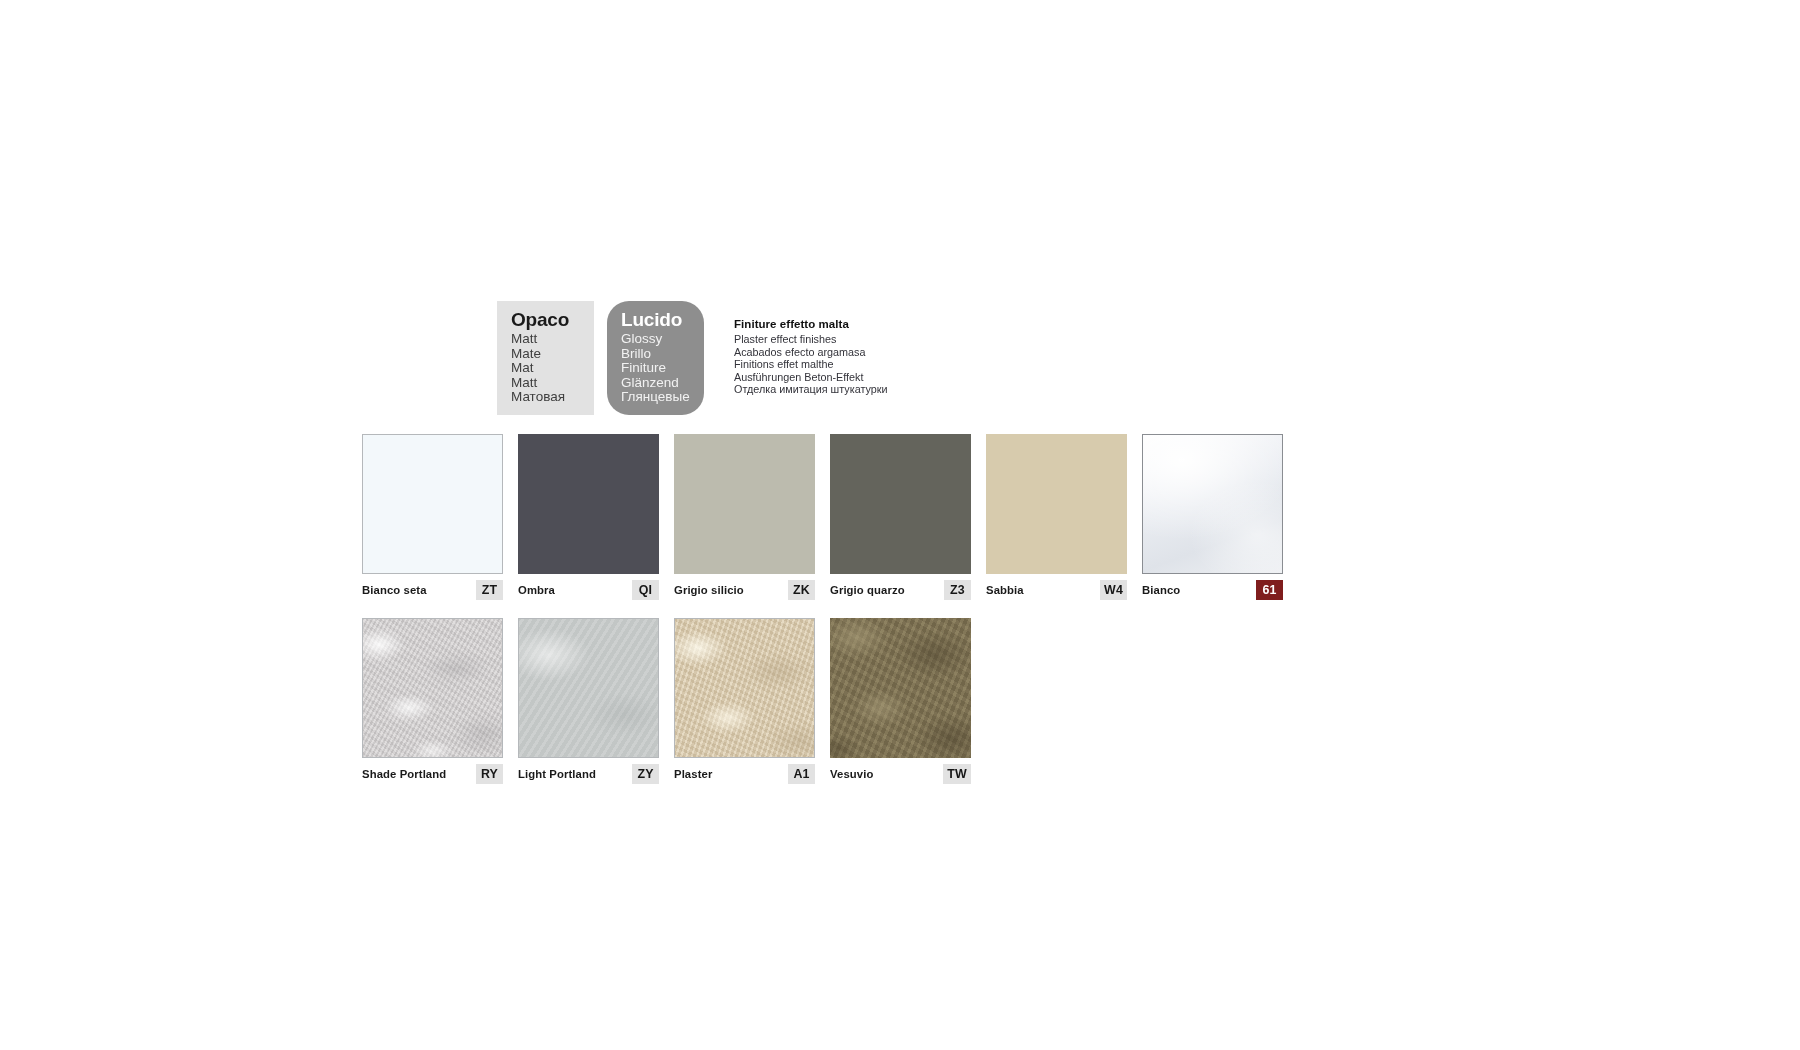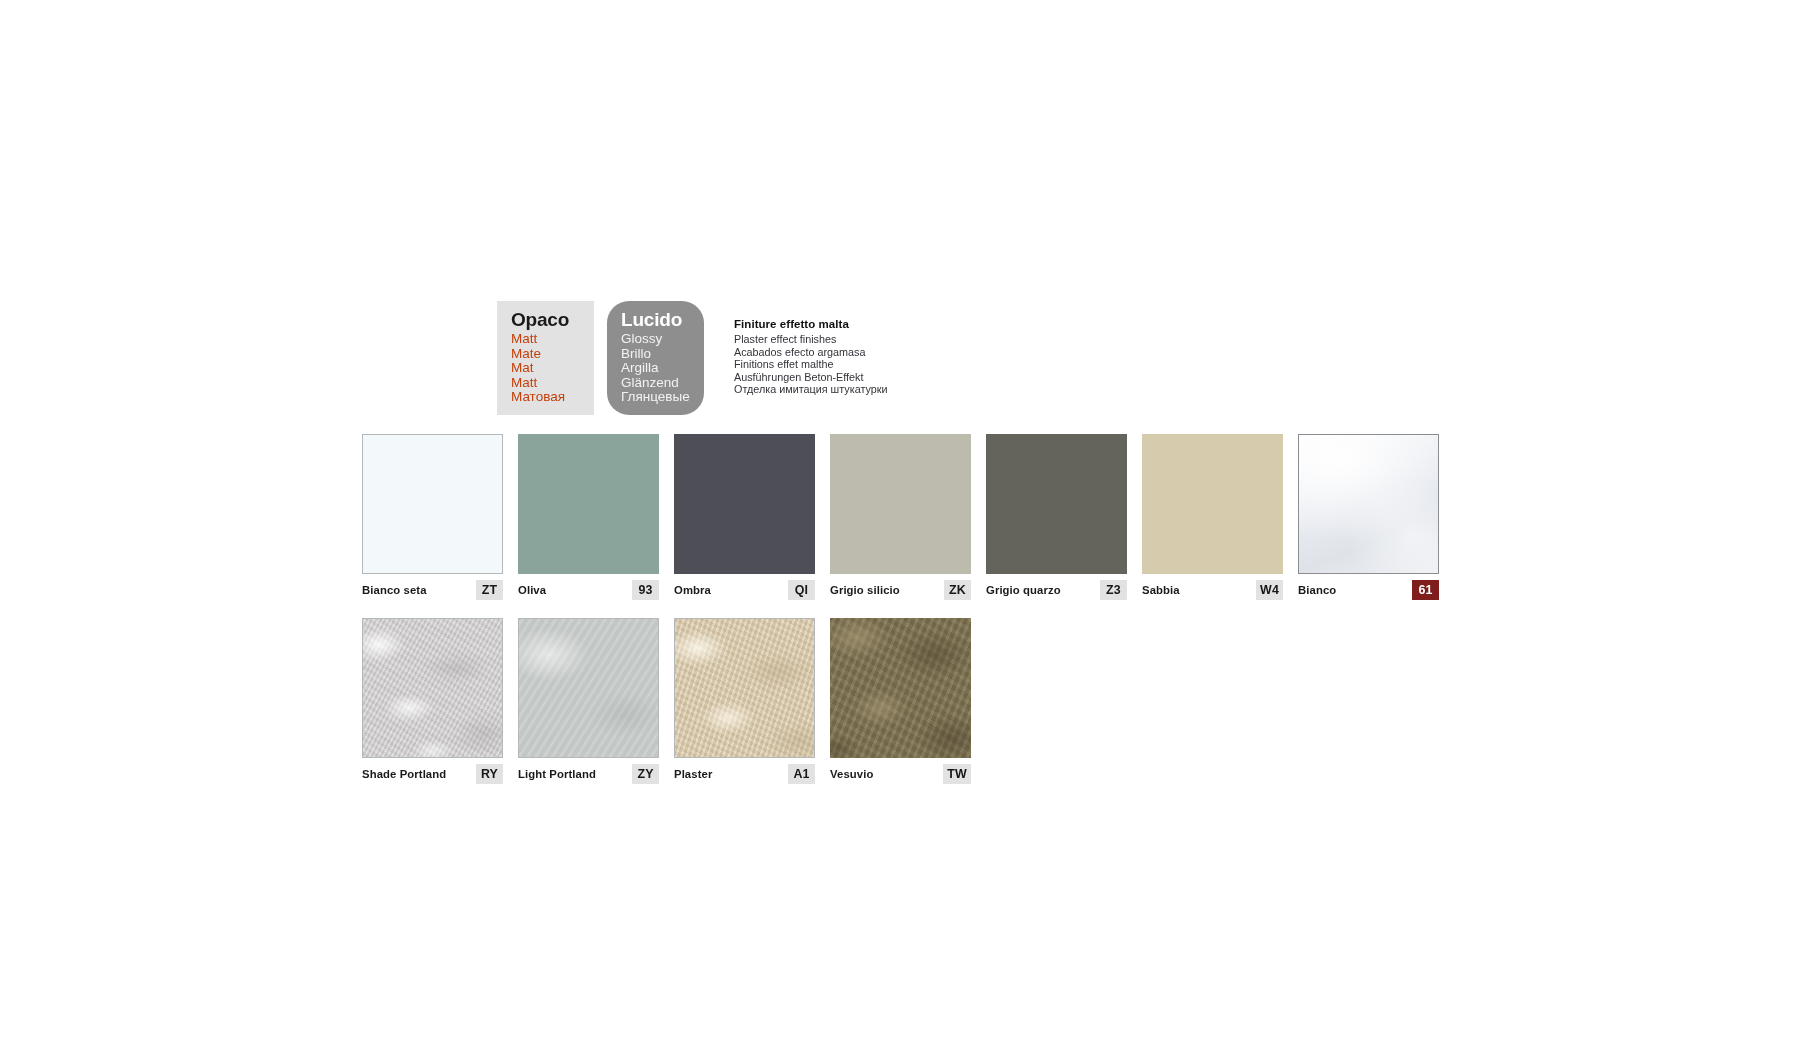--- a/index.html
+++ b/index.html
@@ -49,21 +49,21 @@
     margin-bottom: 2px;
   }
   .finish-box.glossy .finish-title {
     color: #ffffff;
   }
   .finish-line {
     font-size: 13.5px;
     line-height: 14.6px;
     font-weight: normal;
   }
-  .finish-box.matt .finish-line { color: #c2410c; }
+  .finish-box.matt .finish-line { color: #404040; }
   .finish-box.glossy .finish-line { color: #f2f2f2; }
 
   #desc-block {
     margin-left: 30px;
     padding-top: 16px;
   }
   #desc-block .desc-title {
     font-size: 11.5px;
     font-weight: bold;
     color: #111111;
@@ -226,21 +226,21 @@
     <div class="finish-line">Mate</div>
     <div class="finish-line">Mat</div>
     <div class="finish-line">Matt</div>
     <div class="finish-line">Матовая</div>
   </div>
 
   <div class="finish-box glossy">
     <div class="finish-title">Lucido</div>
     <div class="finish-line">Glossy</div>
     <div class="finish-line">Brillo</div>
-    <div class="finish-line">Argilla</div>
+    <div class="finish-line">Finiture</div>
     <div class="finish-line">Glänzend</div>
     <div class="finish-line">Глянцевые</div>
   </div>
 
   <div id="desc-block">
     <div class="desc-title">Finiture effetto malta</div>
     <div class="desc-line">Plaster effect finishes</div>
     <div class="desc-line">Acabados efecto argamasa</div>
     <div class="desc-line">Finitions effet malthe</div>
     <div class="desc-line">Ausführungen Beton-Effekt</div>
@@ -252,27 +252,20 @@
 <div id="grid">
     <div class="swatch-row">
       <div class="swatch-cell">
         <div class="swatch-chip bordered" style="background: rgb(243, 248, 251);"></div>
         <div class="swatch-caption">
           <span class="swatch-name">Bianco seta</span>
           <span class="swatch-code matt">ZT</span>
         </div>
       </div>
       <div class="swatch-cell">
-        <div class="swatch-chip" style="background: rgb(139, 164, 155);"></div>
-        <div class="swatch-caption">
-          <span class="swatch-name">Oliva</span>
-          <span class="swatch-code matt">93</span>
-        </div>
-      </div>
-      <div class="swatch-cell">
         <div class="swatch-chip" style="background: rgb(78, 78, 86);"></div>
         <div class="swatch-caption">
           <span class="swatch-name">Ombra</span>
           <span class="swatch-code matt">QI</span>
         </div>
       </div>
       <div class="swatch-cell">
         <div class="swatch-chip" style="background: rgb(188, 187, 174);"></div>
         <div class="swatch-caption">
           <span class="swatch-name">Grigio silicio</span>

